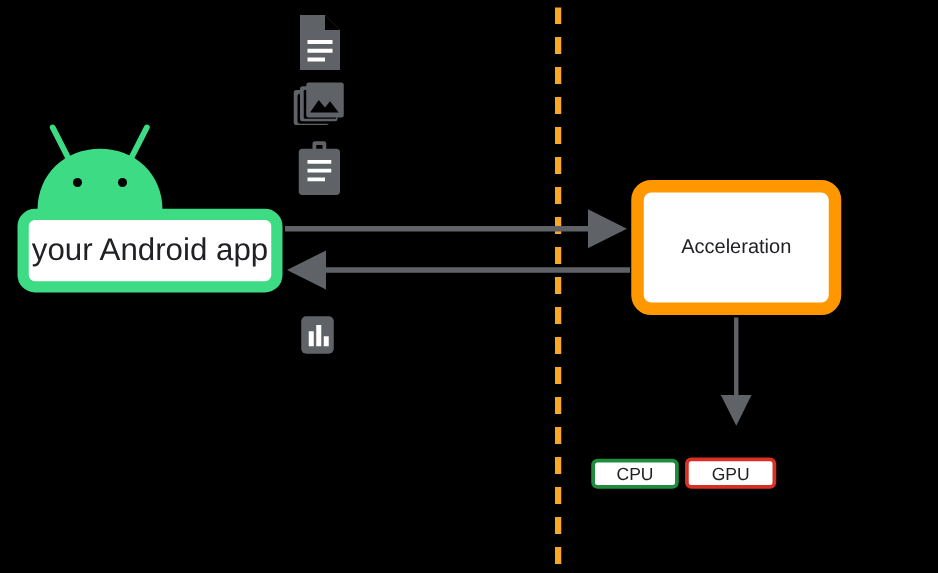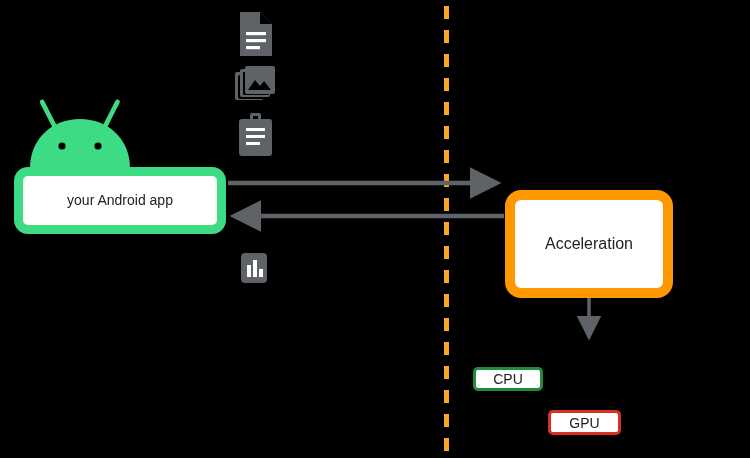--- a/index.html
+++ b/index.html
@@ -53,34 +53,33 @@
     color: #202124;
   }
 
   .app-box {
     left: 14px;
     top: 167px;
     width: 212px;
     height: 67px;
     border: 9px solid #3DDC84;
     border-radius: 14px;
-    font-size: 14px;
+    font-size: 25px;
     line-height: 1.25;
   }
 
   .api-box {
     left: 505px;
     top: 144px;
     width: 168px;
     height: 108px;
     border: 10px solid #FF9800;
     border-radius: 16px;
     font-size: 16px;
     line-height: 1.42;
-    margin-top: 46px;
   }
 
   .chip {
     box-sizing: border-box;
     background: #FFFFFF;
     display: flex;
     align-items: center;
     justify-content: center;
     position: absolute;
     border-radius: 5px;
@@ -93,21 +92,20 @@
     width: 70px;
     height: 24px;
     border: 3px solid #1E8E3E;
   }
   .gpu-chip {
     left: 548px;
     top: 366px;
     width: 73px;
     height: 25px;
     border: 3px solid #D93025;
-    margin-top: 44px;
   }
 
   
   .arrow-svg {
     position: absolute;
     left: 0;
     top: 0;
     width: 750px;
     height: 458px;
     pointer-events: none;

